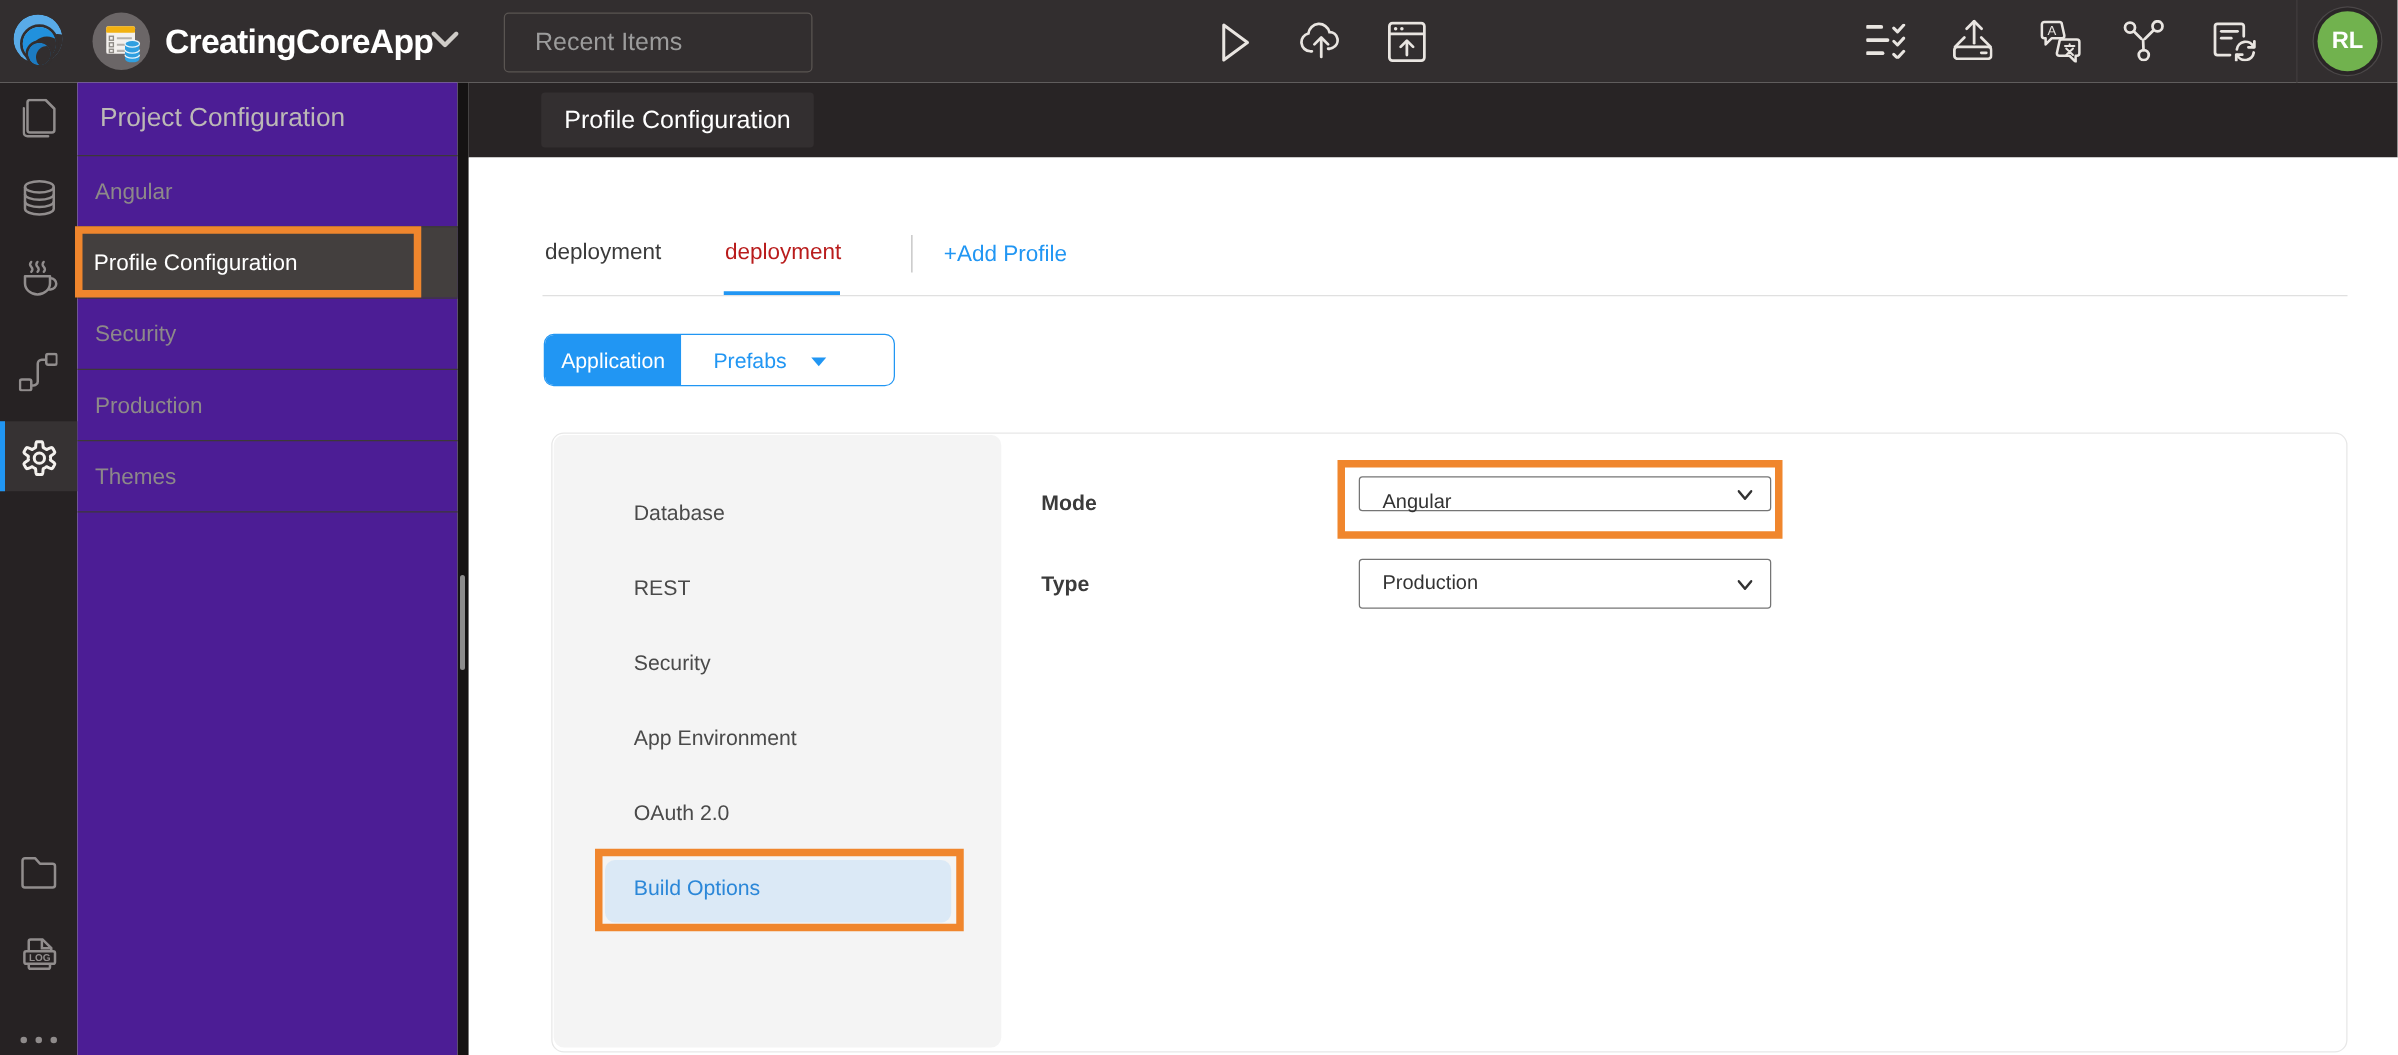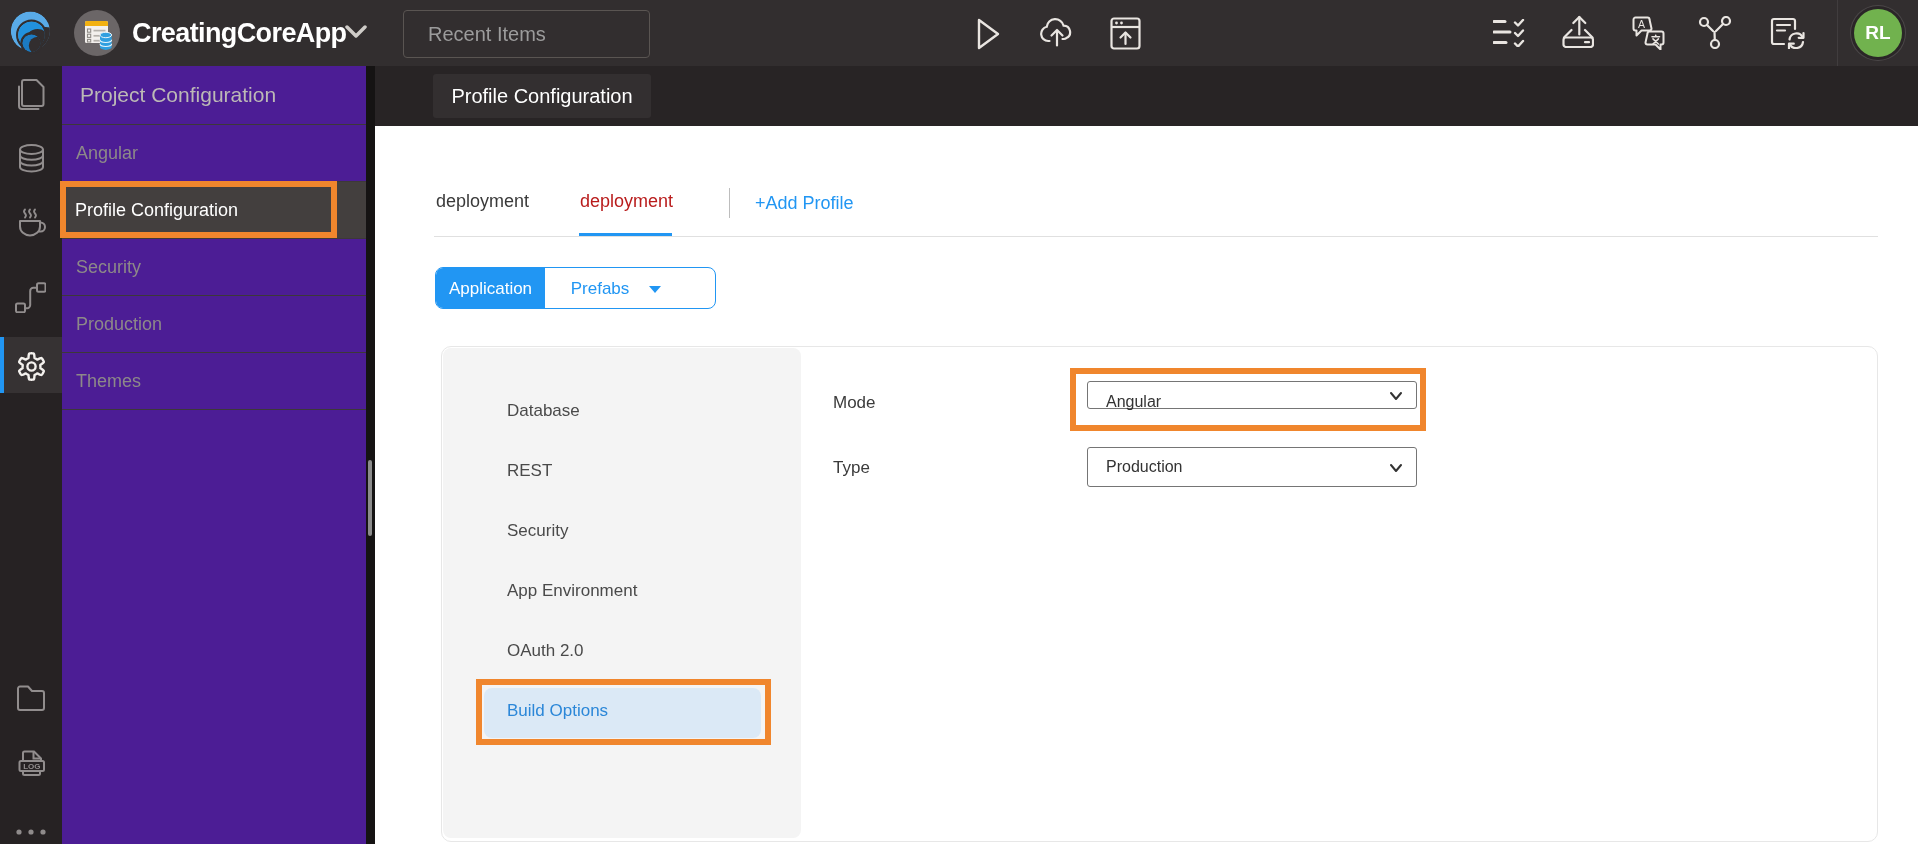--- a/index.html
+++ b/index.html
@@ -53,21 +53,21 @@
   #tg-pre .car { display:inline-block; width:0; height:0; border-left:6.5px solid transparent; border-right:6.5px solid transparent; border-top:7px solid #2196f3; margin-left:20px; vertical-align:middle; }
 
   
   #card { left:441px; top:346px; width:1437px; height:496px; border:1px solid #e7e7e7; border-radius:10px; background:#fff; }
   #panel { left:443px; top:348px; width:358px; height:490px; background:#f4f4f4; border-radius:8px; }
   .li { position:absolute; left:507px; color:#4a4a4a; font-size:17px; }
   #bo-hl { left:484px; top:688px; width:277px; height:50px; background:#dbe9f6; border-radius:8px; }
   #bo-text { left:507px; top:701px; color:#2b87d8; font-size:17px; }
   #orange-bo { left:476px; top:679px; width:295px; height:66px; border:6px solid #f0862d; }
 
-  .flabel { position:absolute; left:833px; color:#3b3b3b; font-size:17px; font-weight:normal; }
+  .flabel { position:absolute; left:833px; color:#3b3b3b; font-size:17px; font-weight:bold; }
   .sel { position:absolute; left:1087px; width:330px; border:1px solid #757575; border-radius:3px; background:#fff; color:#333; font-size:16px; padding-left:18px; }
   .sel .chv { position:absolute; right:14px; top:50%; margin-top:-5px; width:12px; height:12px; }
   #sel-mode { top:381px; height:28px; line-height:40px; }
   #sel-type { top:447px; height:40px; line-height:38px; }
   #orange-mode { left:1070px; top:368px; width:356px; height:63px; border:6px solid #f0862d; }
 </style>
 </head>
 <body>
 <div id="topbar" class="abs"></div>
 <svg id="logo" class="abs" style="left:5px;top:5px;width:55px;height:55px" viewBox="0 0 55 55">

